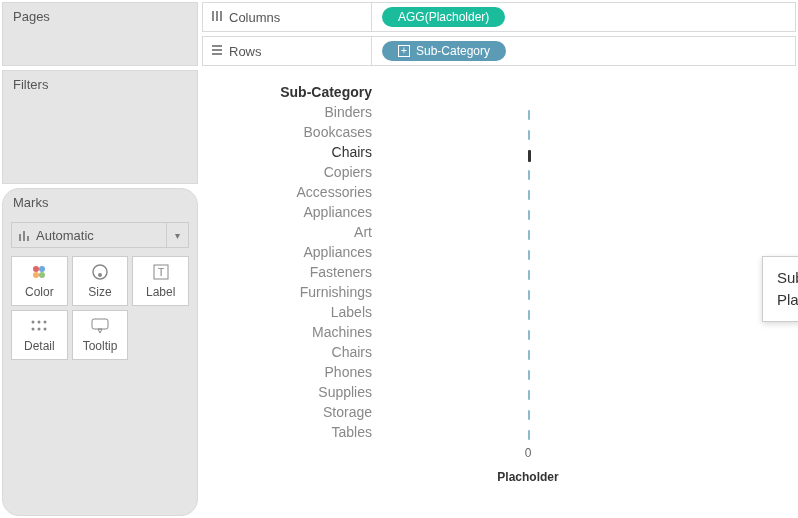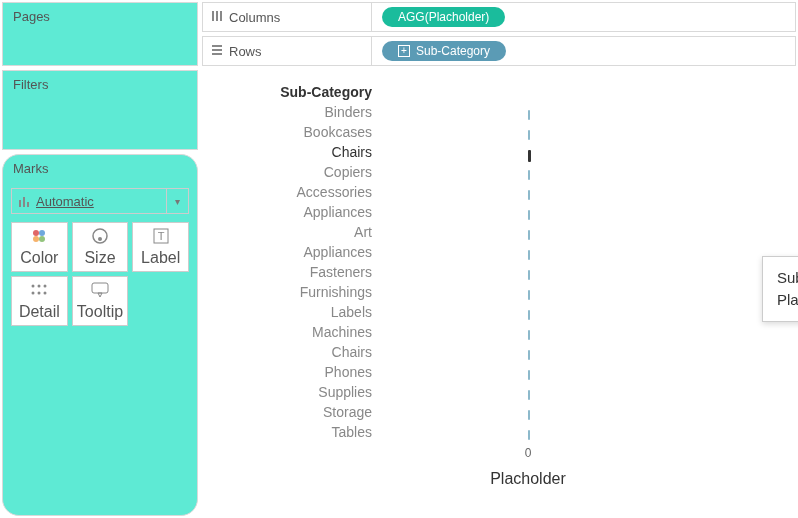--- a/index.html
+++ b/index.html
@@ -1,51 +1,51 @@
 <!DOCTYPE html>
 <html><head>
 <meta charset="utf-8">
 <style>
   * { box-sizing: border-box; margin: 0; padding: 0; font-family: -apple-system, BlinkMacSystemFont, "Segoe UI", Arial, sans-serif; }
   body { background: #fff; width: 798px; height: 518px; overflow: hidden; font-size: 13px; color: #333; }
   .app { display: flex; width: 100%; height: 100%; }
   .left-col { width: 200px; display: flex; flex-direction: column; }
-  .shelf-card { border: 1px solid #d9d9d9; margin: 2px; background: #5eead4; }
+  .shelf-card { border: 1px solid #d9d9d9; margin: 2px; background: #e5e5e5; }
   .shelf-title { padding: 6px 10px; color: #555; font-size: 13px; }
   .pages-card { height: 64px; }
-  .filters-card { height: 80px; }
+  .filters-card { height: 114px; }
   .marks-card { flex: 1; border-radius: 17px; }
   .marks-body { padding: 6px 8px 10px 8px; }
   .marks-type { display: flex; align-items: center; border: 1px solid #ccc; height: 26px; margin-bottom: 8px; }
-  .marks-type-label { flex: 1; padding: 0 6px; color: #555; display: flex; align-items: center; gap: 4px; text-decoration: underline; }
+  .marks-type-label { flex: 1; padding: 0 6px; color: #555; display: flex; align-items: center; gap: 4px; }
   .marks-type-dd { width: 22px; border-left: 1px solid #ccc; height: 100%; display: flex; align-items: center; justify-content: center; color: #777; font-size: 10px; }
   .marks-grid { display: grid; grid-template-columns: repeat(3, 1fr); gap: 4px; }
   .mark-btn { border: 1px solid #ccc; height: 50px; display: flex; flex-direction: column; align-items: center; justify-content: center; gap: 4px; color: #555; cursor: pointer; background: #fff; }
   .mark-btn .ico { height: 18px; display: flex; align-items: center; justify-content: center; }
-  .mark-btn .lbl { font-size: 16px; color: #555; }
+  .mark-btn .lbl { font-size: 12px; color: #555; }
   .right-col { flex: 1; display: flex; flex-direction: column; border-left: 0; }
   .shelf-row { display: flex; align-items: center; border: 1px solid #d9d9d9; margin: 2px; height: 30px; }
   .shelf-row .sr-label { width: 168px; display: flex; align-items: flex-start; gap: 6px; padding: 0 8px; color: #555; }
   .shelf-row .sr-sep { width: 1px; height: 100%; background: #d9d9d9; }
   .pill { display: inline-flex; align-items: center; height: 20px; border-radius: 10px; padding: 0 16px; color: #fff; font-size: 12px; gap: 6px; text-align: center; }
   .pill-green { background: #1abc9c; }
   .pill-blue  { background: #5b9bb5; }
   .pill-blue .plus { display:inline-flex; width:12px; height:12px; border:1px solid #fff; align-items:center; justify-content:center; font-size:10px; line-height:1; }
   .pill-area { padding-left: 10px; }
   .viz { flex: 1; position: relative; margin: 2px; padding: 14px 10px 20px 10px; }
   .chart-area { position: relative; display: flex; }
   .y-labels { width: 166px; text-align: right; padding-right: 6px; }
   .y-header { font-weight: 700; color: #333; font-size: 14px; margin-bottom: 2px; }
   .y-item { color: #888; font-size: 14px; line-height: 20px; height: 20px; }
   .y-item.hl { color: #333; }
   .plot { position: relative; flex: 1; }
   .dash { position: absolute; left: 150px; width: 2px; height: 10px; background: #5b9bb5; opacity: 0.7; border-radius: 1px; }
   .dash.hl { background: #333; width: 3px; height: 12px; opacity: 1; }
   .x-tick { position: absolute; left: 150px; top: 362px; transform: translateX(-50%); color: #666; font-size: 12px; }
-  .x-label { position: absolute; left: 150px; top: 386px; transform: translateX(-50%); color: #333; font-size: 16px; }
+  .x-label { position: absolute; left: 150px; top: 386px; transform: translateX(-50%); color: #333; font-size: 12px; font-weight: bold; }
   .tooltip { position: absolute; border: 1px solid #ccc; background: #fff; box-shadow: 0 2px 6px rgba(0,0,0,0.15); padding: 10px 14px; left: 560px; top: 186px; min-width: 210px; }
   .tooltip-row { display: flex; justify-content: space-between; gap: 20px; font-size: 15px; color: #333; line-height: 22px; }
   .tooltip-row .k { color: #333; }
   svg { display: block; }
 </style>
 </head>
 <body>
 
 <div class="app">
   <div class="left-col">

